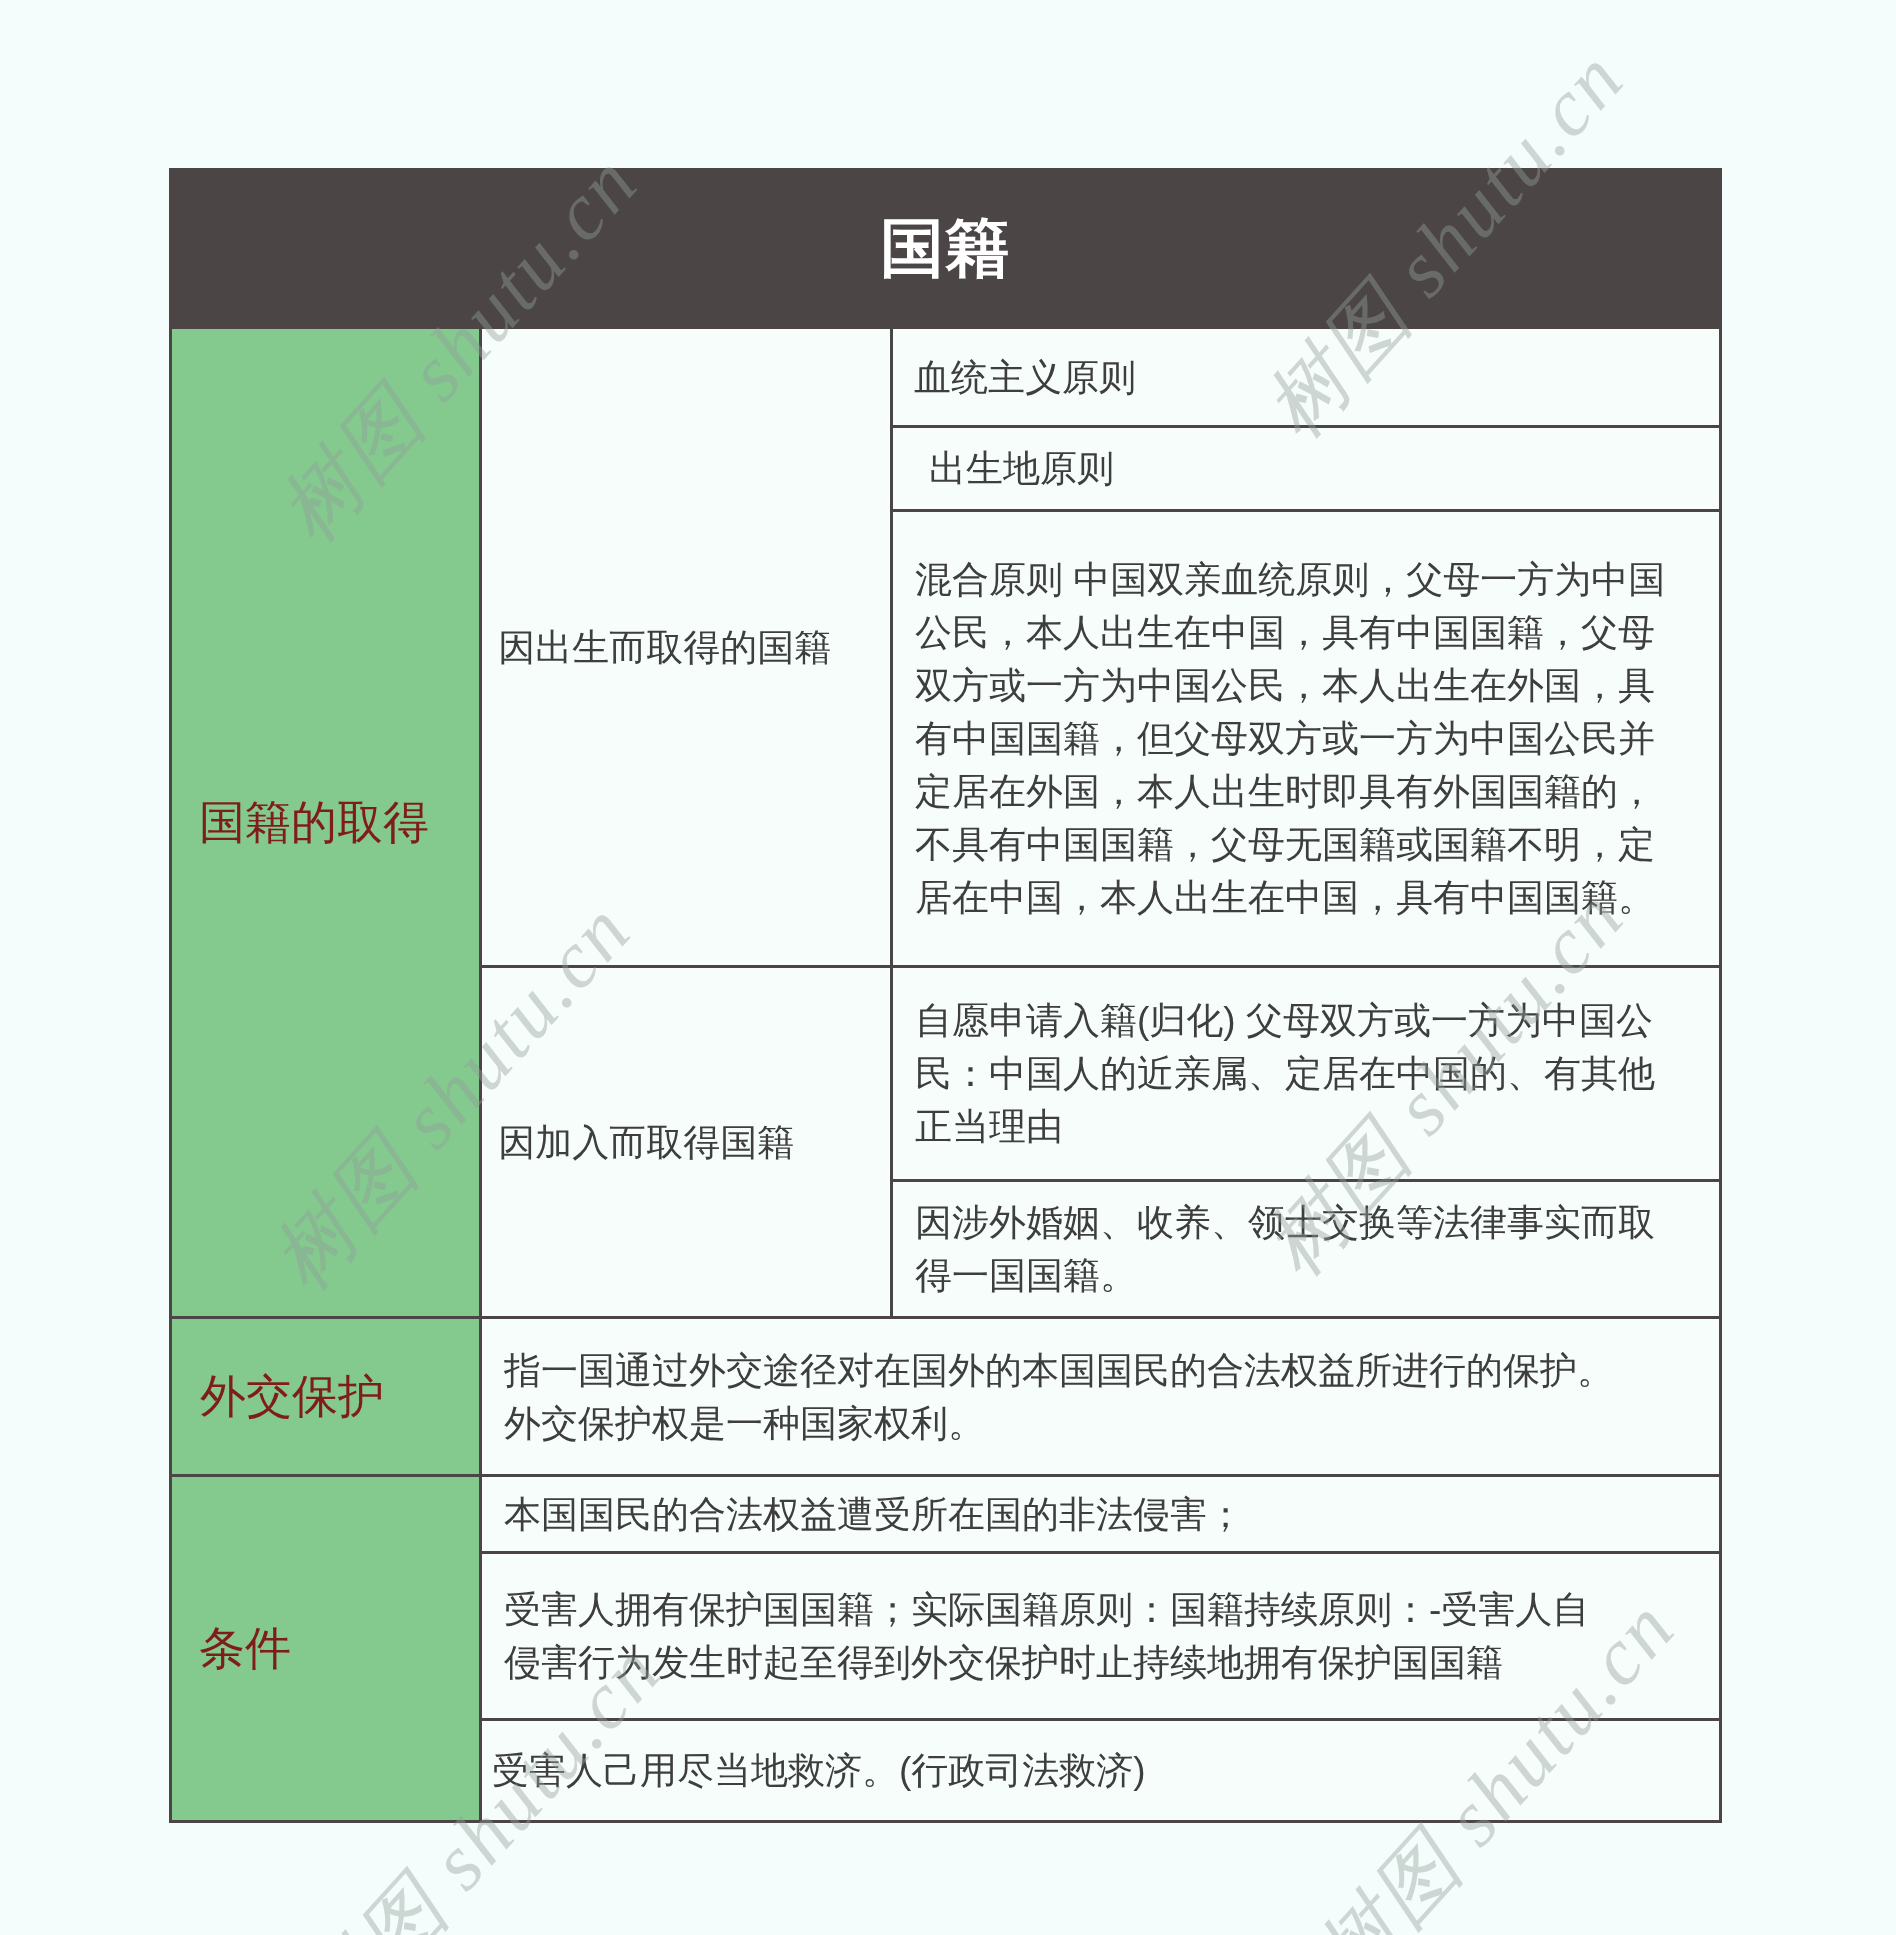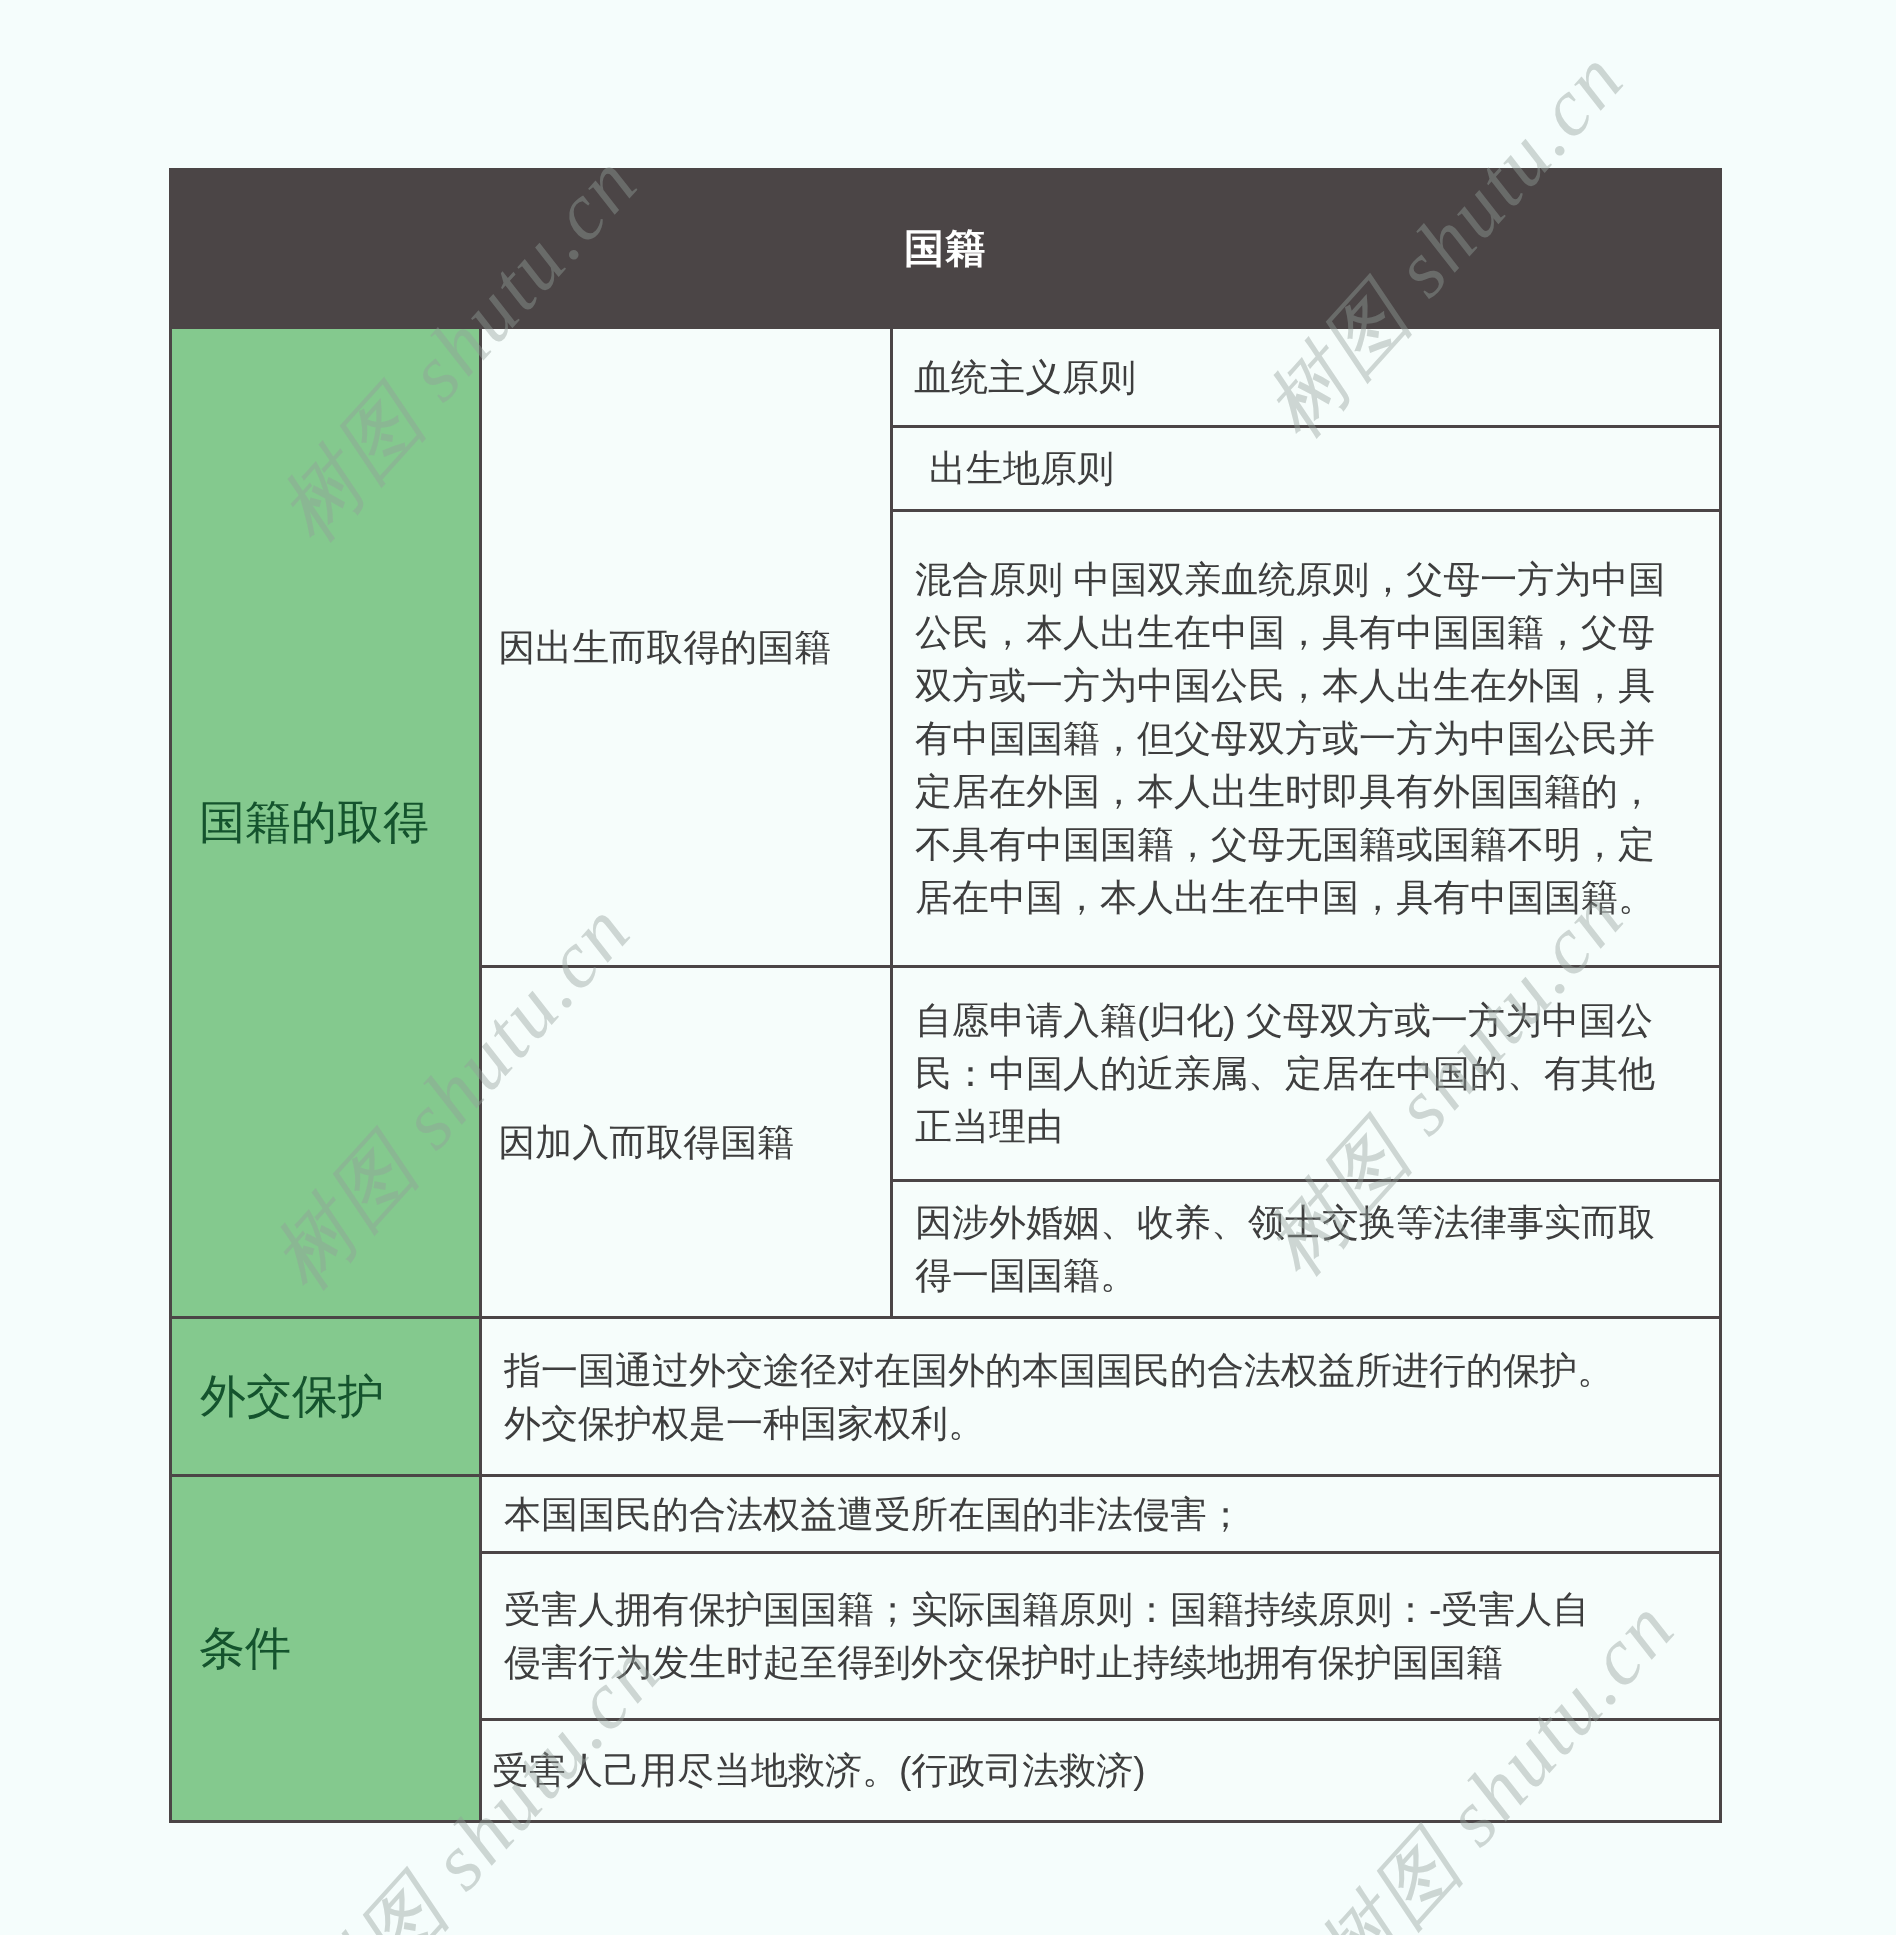--- a/index.html
+++ b/index.html
@@ -30,26 +30,26 @@
     display:flex;
     align-items:center;
     text-align:left;
   }
   .cell .txt{display:block;}
   .para{line-break:anywhere;word-break:break-all;}
   .header{
     grid-column:1/4;grid-row:1;
     background:#4b4546;color:#ffffff;
     justify-content:center;
-    font-size:40px;font-weight:bold;
+    font-size:64px;font-weight:bold;
     letter-spacing:1.5px;
   }
   .green{
     background:#84c98e;
-    color:#14532d;
+    color:#7f1d1d;
     font-size:46px;
     line-height:59px;
   }
   .g-acquire{grid-column:1;grid-row:2/7;padding-left:27px;}
   .g-diplomatic{grid-column:1;grid-row:7;padding-left:28px;}
   .g-conditions{grid-column:1;grid-row:8/11;padding-left:27px;}
 
   .m-birth{grid-column:2;grid-row:2/5;padding-left:16.3px;padding-right:12px;}
   .m-join{grid-column:2;grid-row:5/7;padding-left:16.3px;padding-right:12px;}
 

